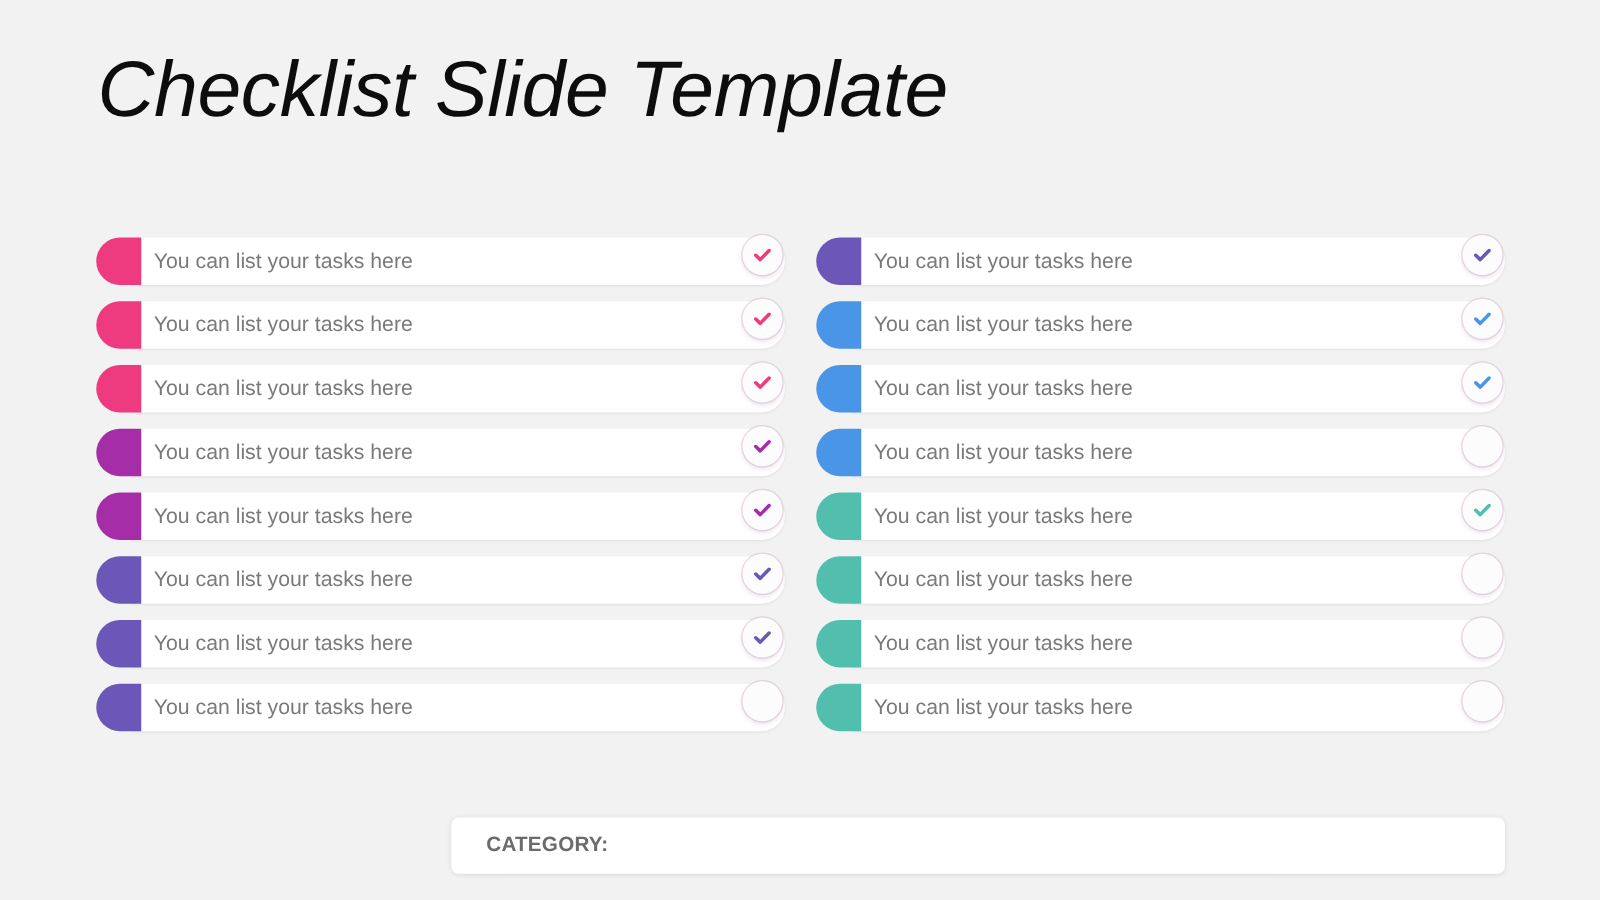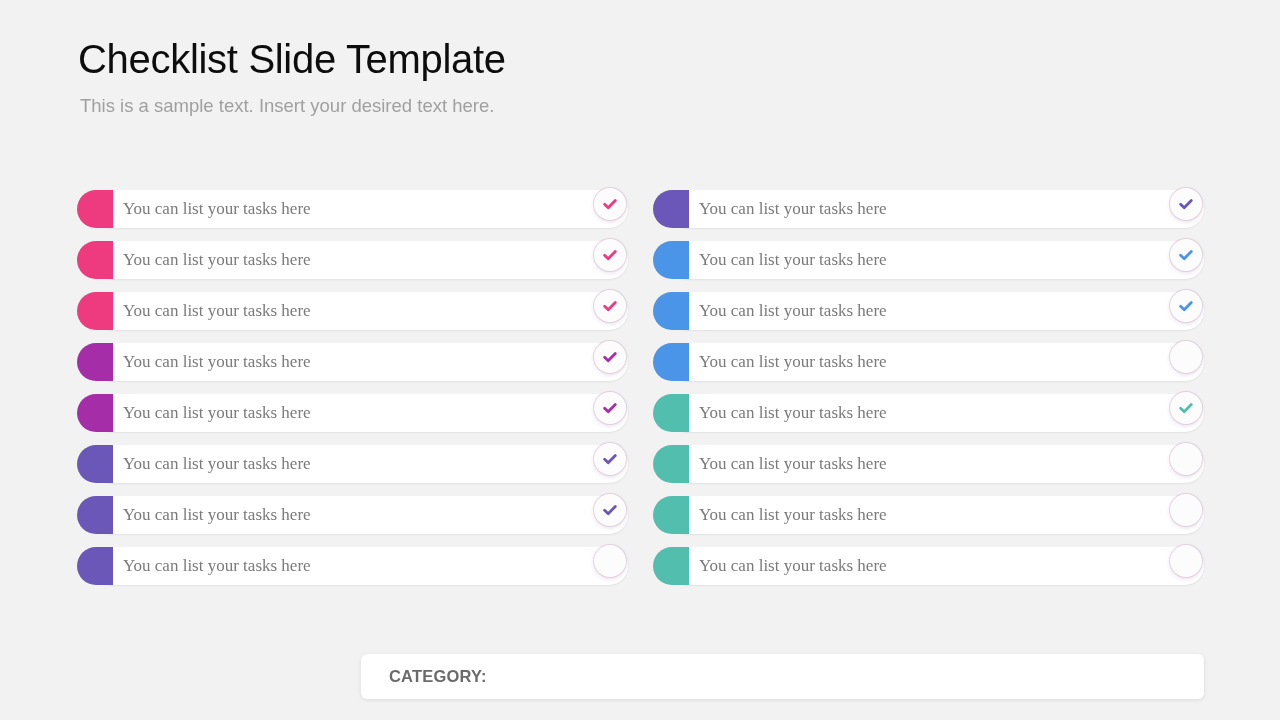--- a/index.html
+++ b/index.html
@@ -16,27 +16,28 @@
   }
 
   
   #slide-header {
     position: absolute;
     left: 78px;
     top: 36px;
     width: 1100px;
   }
   #slide-title {
-    font-size: 40px;
+    font-size: 63px;
     font-weight: 400;
     color: #0d0d0d;
     letter-spacing: -0.3px;
     line-height: 1.15;
     margin: 0;
     white-space: nowrap;
+    font-style: italic;
   }
   #slide-subtitle {
     font-size: 18.5px;
     font-weight: 400;
     color: #a0a0a0;
     margin: 13px 0 0 2px;
     line-height: 1.2;
   }
 
   
@@ -54,21 +55,20 @@
   }
   #checklist-column-left  { left: 77px; }
   #checklist-column-right { left: 653px; }
 
   .task-row {
     position: relative;
     height: 38px;
     margin-bottom: 13px;
     display: flex;
     align-items: center;
-    font-family: Liberation Serif, serif;
   }
 
   .row-accent {
     position: absolute;
     left: 0;
     top: 0;
     width: 36px;
     height: 38px;
     border-radius: 19px 0 0 19px;
     z-index: 2;
@@ -153,21 +153,20 @@
   .legend-label {
     font-size: 16.5px;
     white-space: nowrap;
   }
 </style>
 </head>
 <body>
 
 <div id="slide-header">
   <h1 id="slide-title">Checklist Slide Template</h1>
-  <p id="slide-subtitle">This is a sample text. Insert your desired text here.</p>
 </div>
 
 <div id="checklist-area">
   <div class="checklist-column" id="checklist-column-left">
       <div class="task-row">
         <div class="row-body"></div>
         <div class="row-accent" style="background: rgb(238, 58, 126);"></div>
         <div class="row-label">You can list your tasks here</div>
         <div class="check-circle">
           <svg width="18" height="18" viewBox="0 0 18 18" aria-hidden="true">

